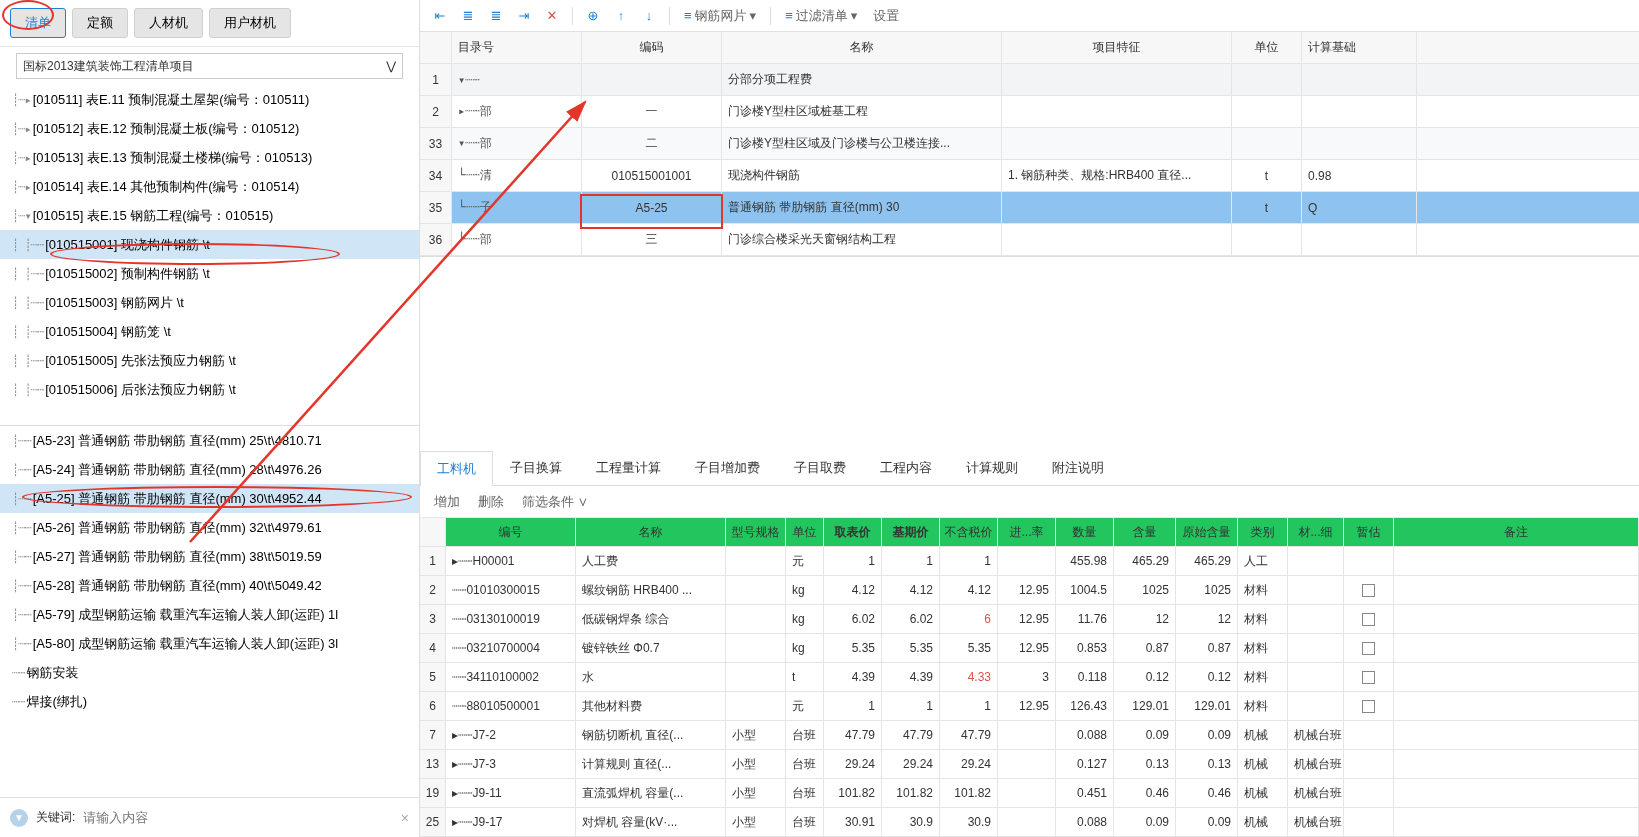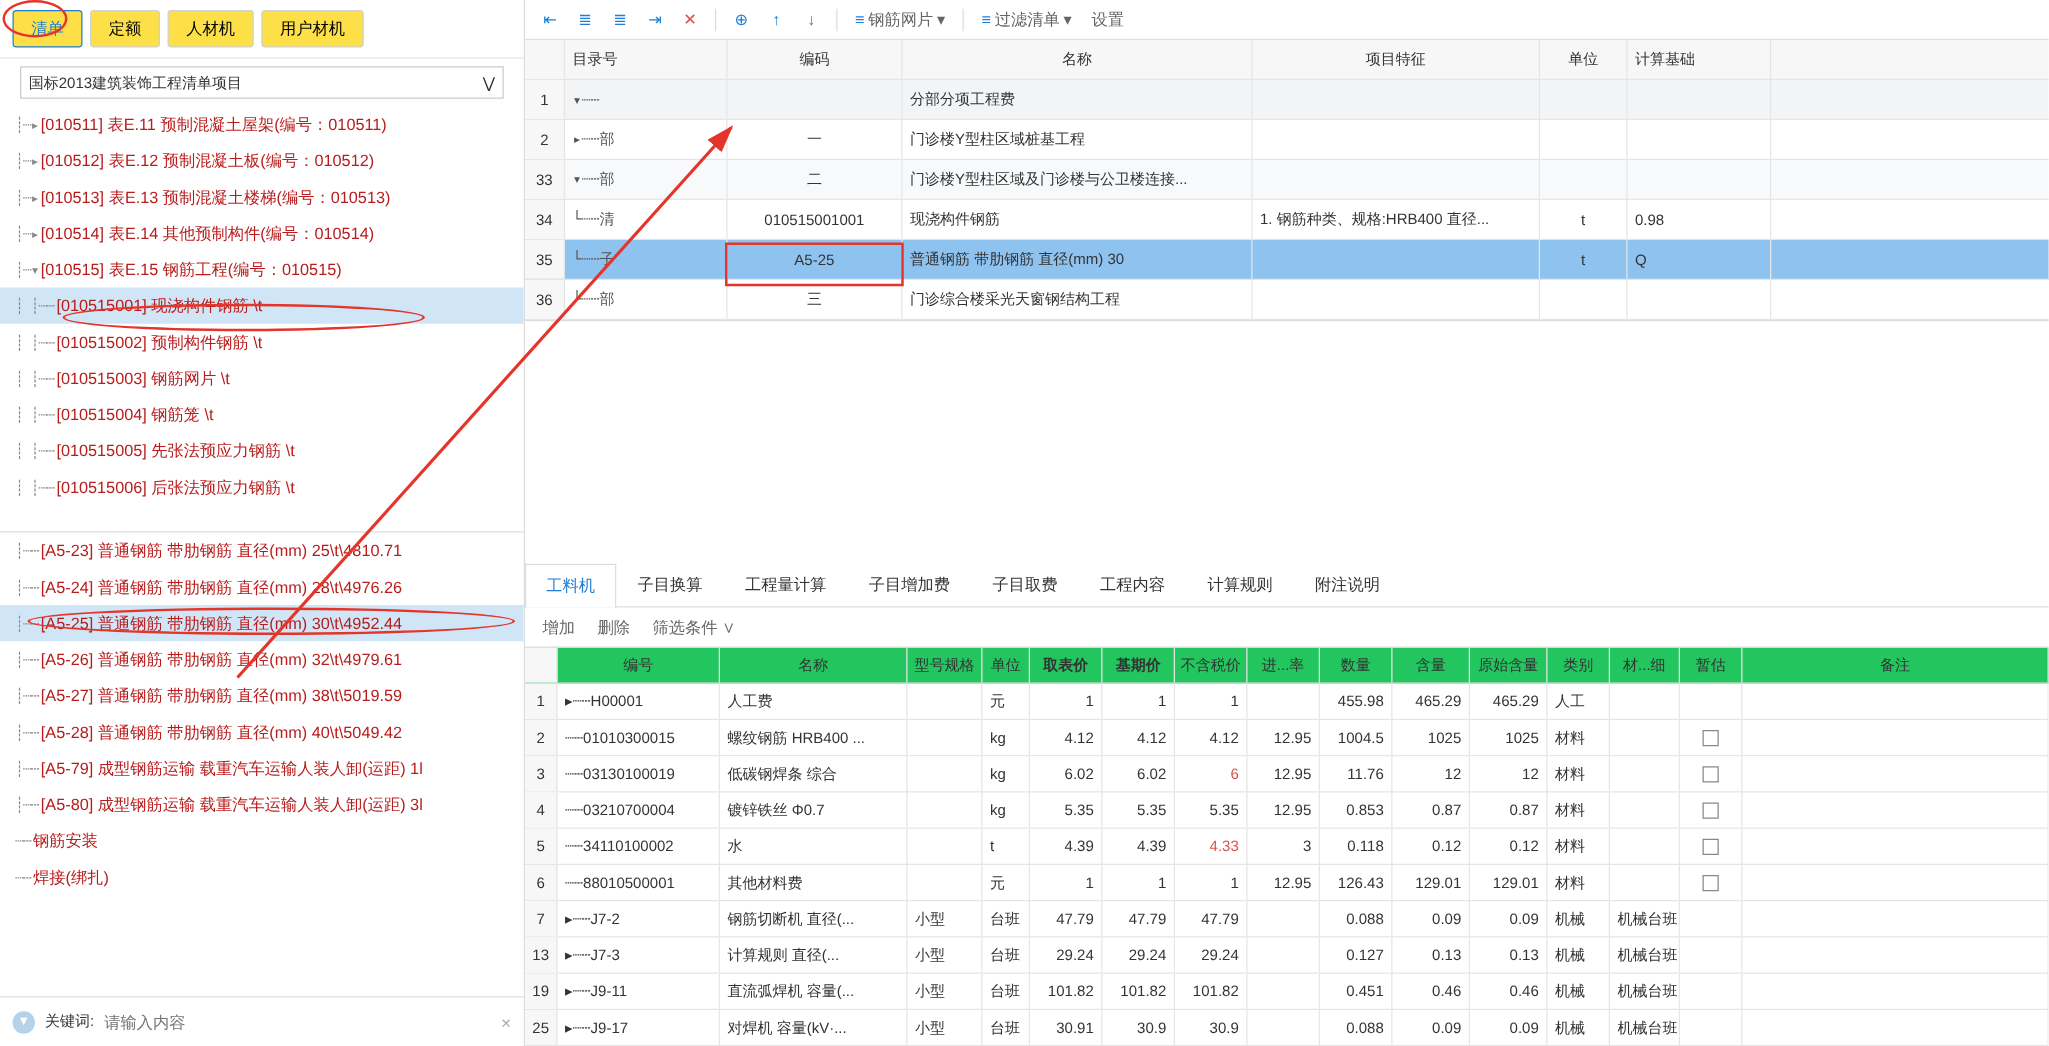--- a/index.html
+++ b/index.html
@@ -1,29 +1,29 @@
 <!DOCTYPE html>
 <html><head>
 <meta charset="utf-8">
 <style>
 * { margin: 0; padding: 0; box-sizing: border-box; }
 body { font-family: "Microsoft YaHei", Arial, sans-serif; font-size: 12px; color: #333; background: #fff; overflow: hidden; }
 .container { display: flex; height: 837px; width: 1639px; }
 .left-panel { width: 420px; border-right: 1px solid #ddd; display: flex; flex-direction: column; background: #fff; }
 .tabs-row { display: flex; gap: 6px; padding: 8px 10px; border-bottom: 1px solid #e5e5e5; }
-.tab-btn { padding: 5px 14px; border: 1px solid #d0d0d0; border-radius: 3px; background: #fde047; cursor: pointer; font-size: 13px; position: relative; }
+.tab-btn { padding: 5px 14px; border: 1px solid #d0d0d0; border-radius: 3px; background: #e5e5e5; cursor: pointer; font-size: 13px; position: relative; }
 .tab-btn.active { color: #1f7fd6; border-color: #1f7fd6; }
 .annot-circle { position: absolute; border: 2.5px solid #e4352b; border-radius: 50%; pointer-events: none; z-index: 100; }
 .dropdown-row { padding: 6px 16px; }
 .dropdown { width: 100%; height: 26px; border: 1px solid #ccc; padding: 0 6px; display: flex; align-items: center; justify-content: space-between; cursor: pointer; }
 .tree-area { flex: 1; overflow: auto; position: relative; }
 .tree-node { display: flex; align-items: center; height: 29px; padding-left: 12px; cursor: pointer; white-space: nowrap; }
 .tree-node.sel { background: #d0e6f6; }
 .tree-node .pre { color: #888; font-family: monospace; font-size: 12px; margin-right: 2px; letter-spacing: -1px; }
-.tree-node .lbl { font-size: 13px; color: #b91c1c; }
+.tree-node .lbl { font-size: 13px; color: #000000; }
 .annot-ellipse { position: absolute; border: 2.5px solid #e4352b; border-radius: 50%; pointer-events: none; z-index: 50; }
 .bottom-kw { height: 40px; border-top: 1px solid #e0e0e0; display: flex; align-items: center; padding: 0 10px; gap: 8px; }
 .bottom-kw .down-icon { width: 18px; height: 18px; border-radius: 50%; background: #b6d2e8; display: flex; align-items: center; justify-content: center; color: #fff; font-size: 10px; }
 .bottom-kw input { flex: 1; border: none; outline: none; font-size: 13px; }
 .bottom-kw .close { color: #aaa; cursor: pointer; font-size: 14px; }
 
 .right-panel { flex: 1; display: flex; flex-direction: column; }
 .toolbar { height: 32px; border-bottom: 1px solid #e0e0e0; display: flex; align-items: center; gap: 4px; padding: 0 8px; font-size: 13px; color: #666; }
 .toolbar .ico { width: 24px; height: 24px; display: flex; align-items: center; justify-content: center; border-radius: 2px; cursor: pointer; }
 .toolbar .blue { color: #1f7fd6; }

